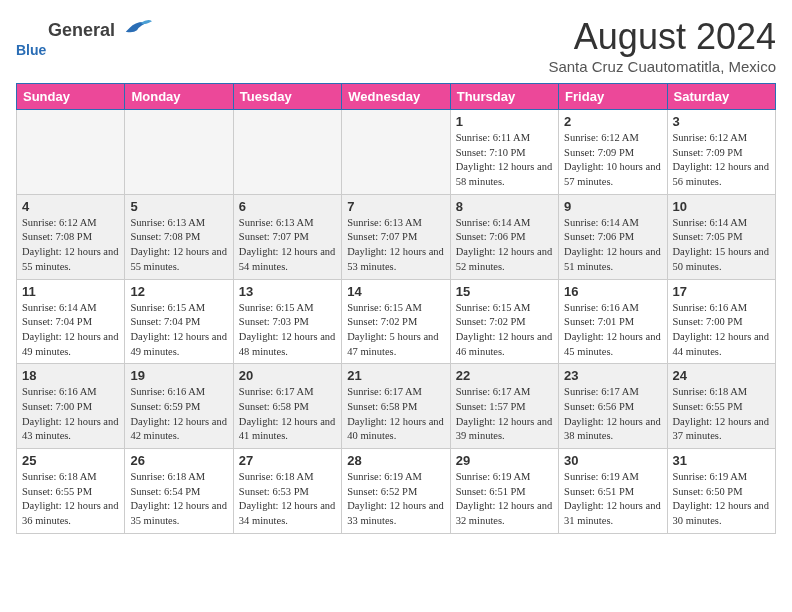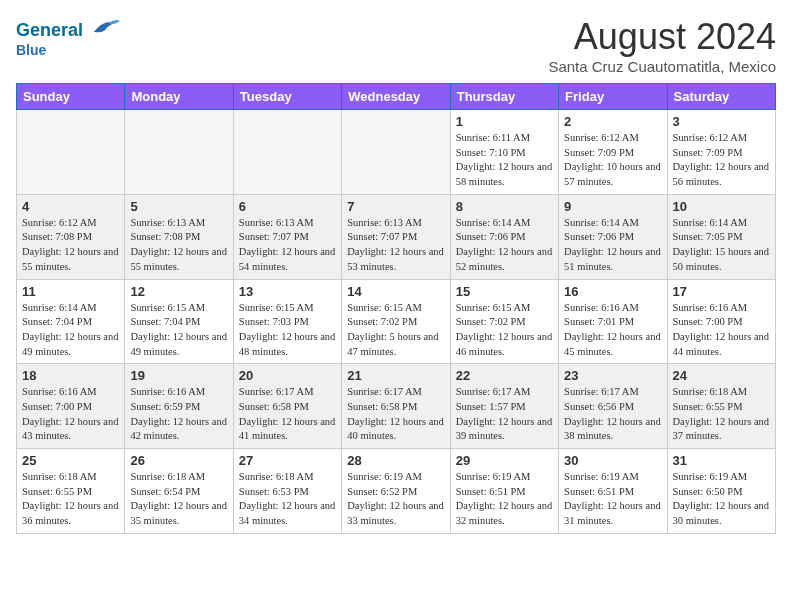--- a/index.html
+++ b/index.html
@@ -17,21 +17,22 @@
       margin-bottom: 8px;
     }
     .logo {
       display: flex;
       flex-direction: column;
       align-items: flex-start;
     }
     .logo-general {
       font-size: 18px;
       font-weight: bold;
-      color: #0369a1;
+      color: #404040;
+      margin-left: 32px;
     }
     .logo-blue {
       font-size: 14px;
       font-weight: bold;
       color: #2a6db5;
     }
     .logo-bird {
       width: 30px;
       height: 20px;
       margin-left: 2px;
@@ -51,21 +52,21 @@
     .location {
       font-size: 15px;
       color: #555;
       margin-left: 12px;
     }
     .calendar {
       width: 100%;
       border-collapse: collapse;
     }
     .calendar th {
-      background: #8b5cf6;
+      background: #ec4899;
       color: #fff;
       text-align: left;
       padding: 5px 6px;
       font-size: 13px;
       border: 1px solid #2a6db5;
     }
     .calendar td {
       vertical-align: top;
       padding: 4px 5px;
       border: 1px solid #ccc;

